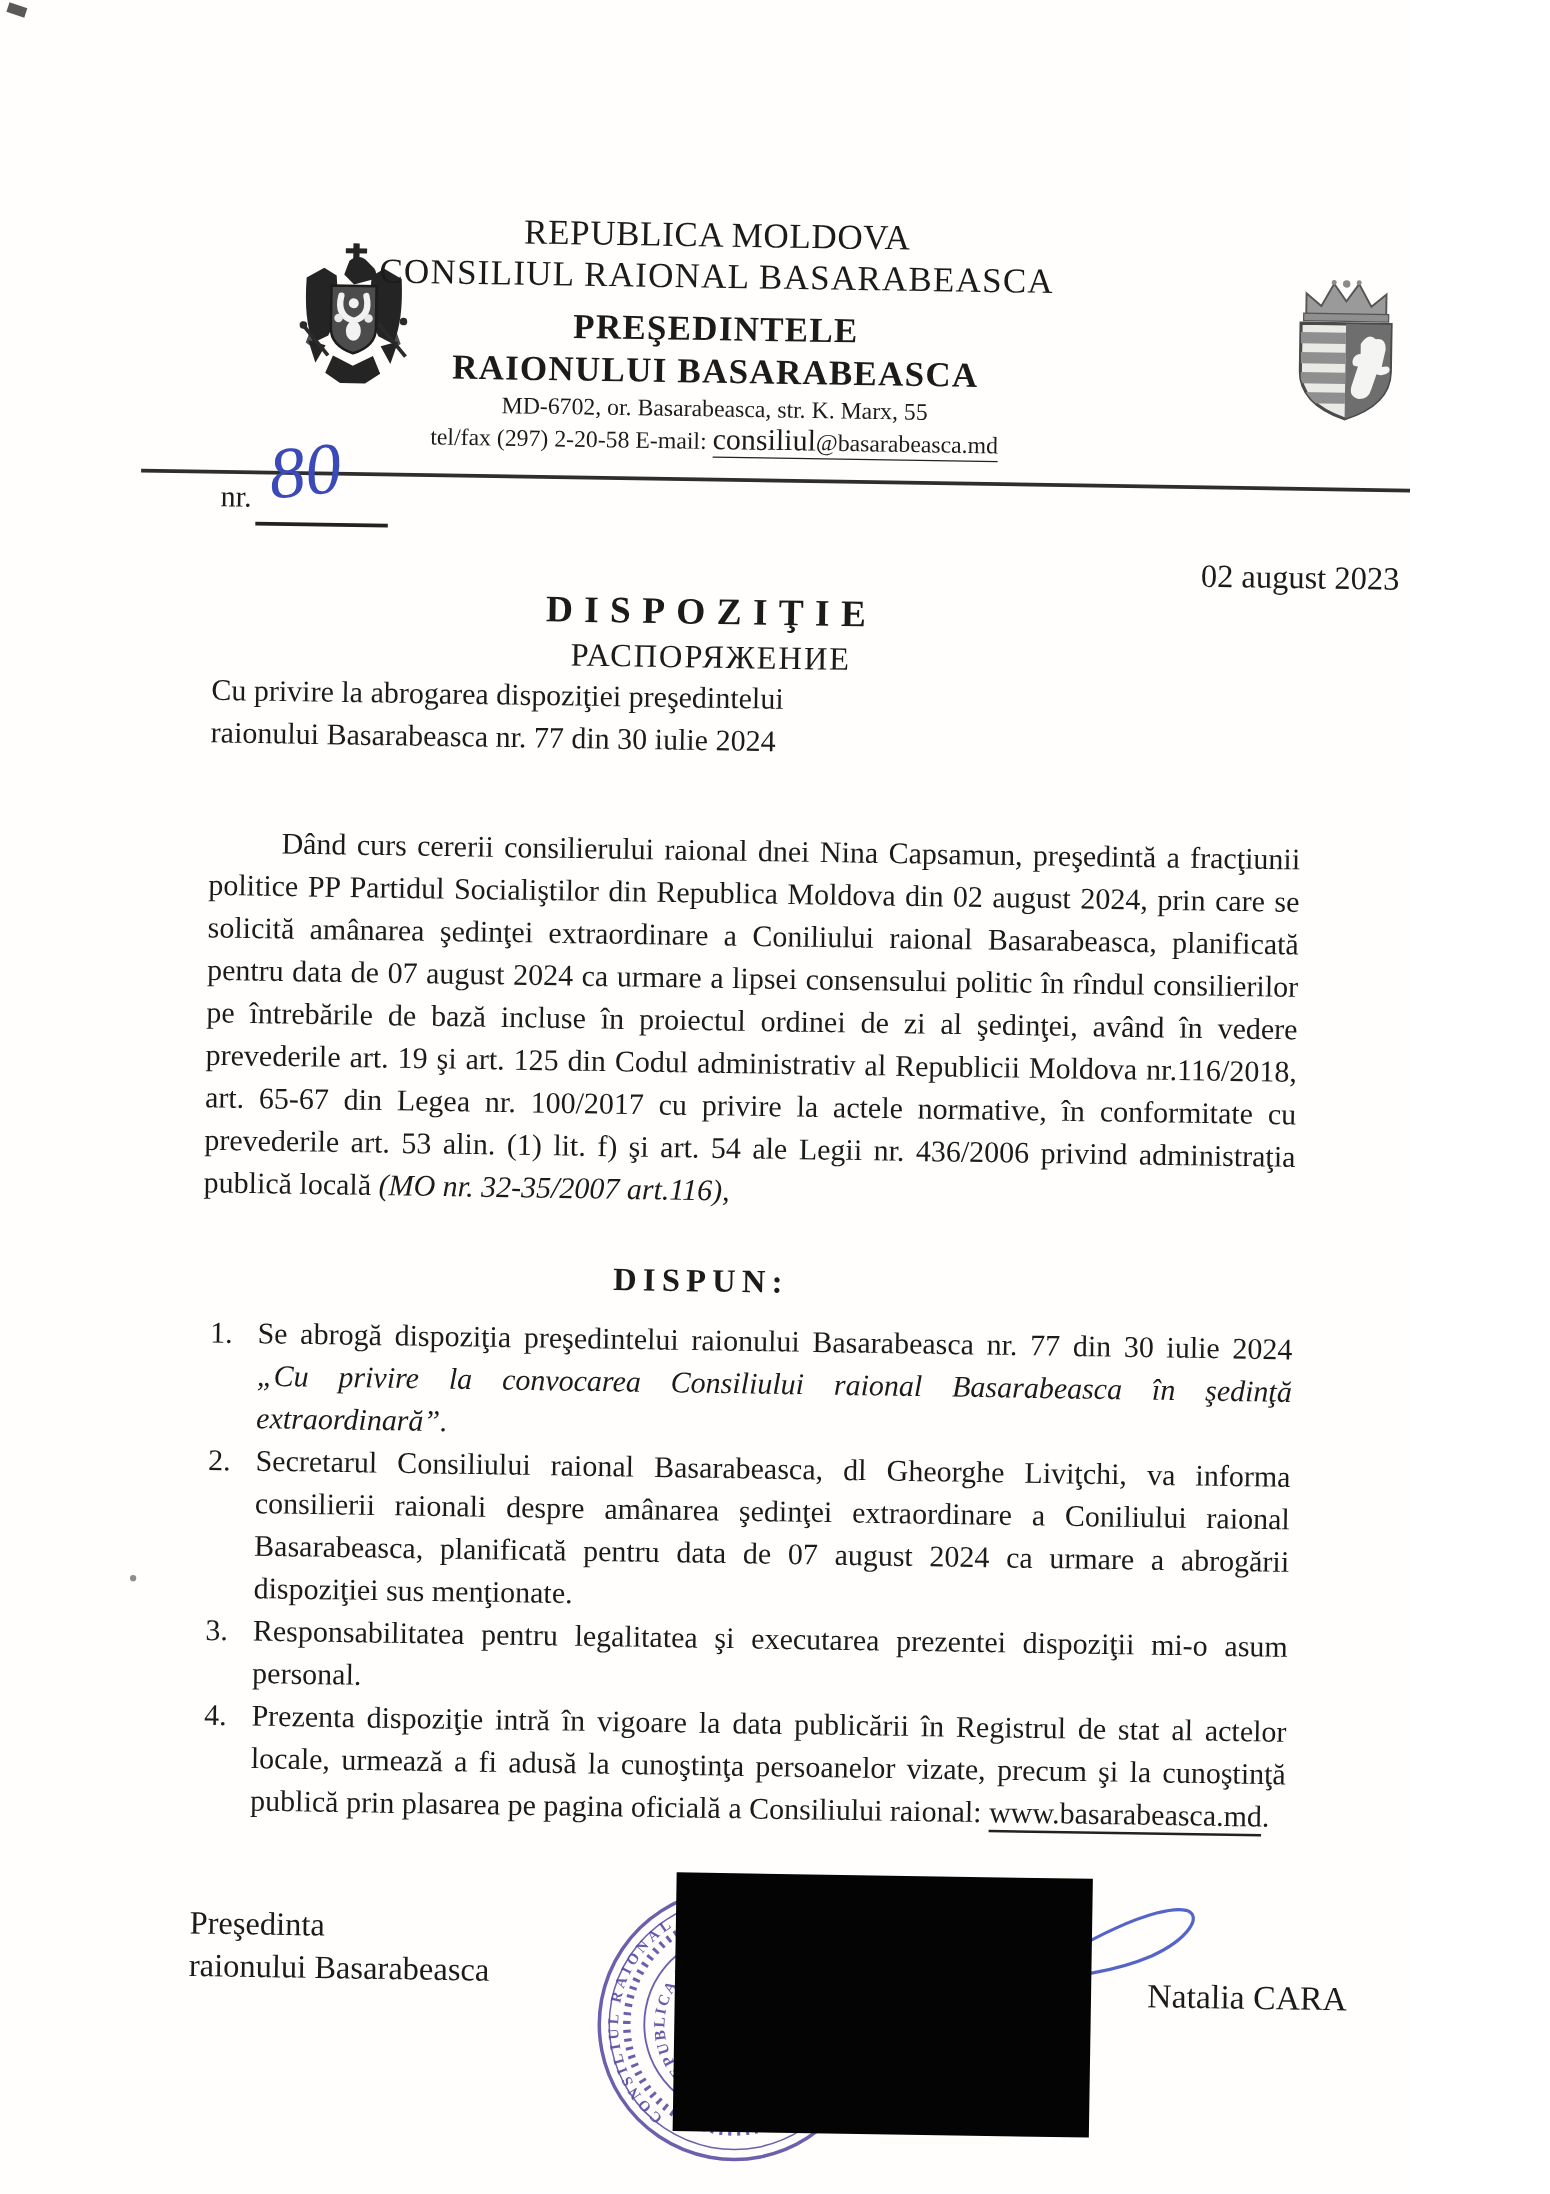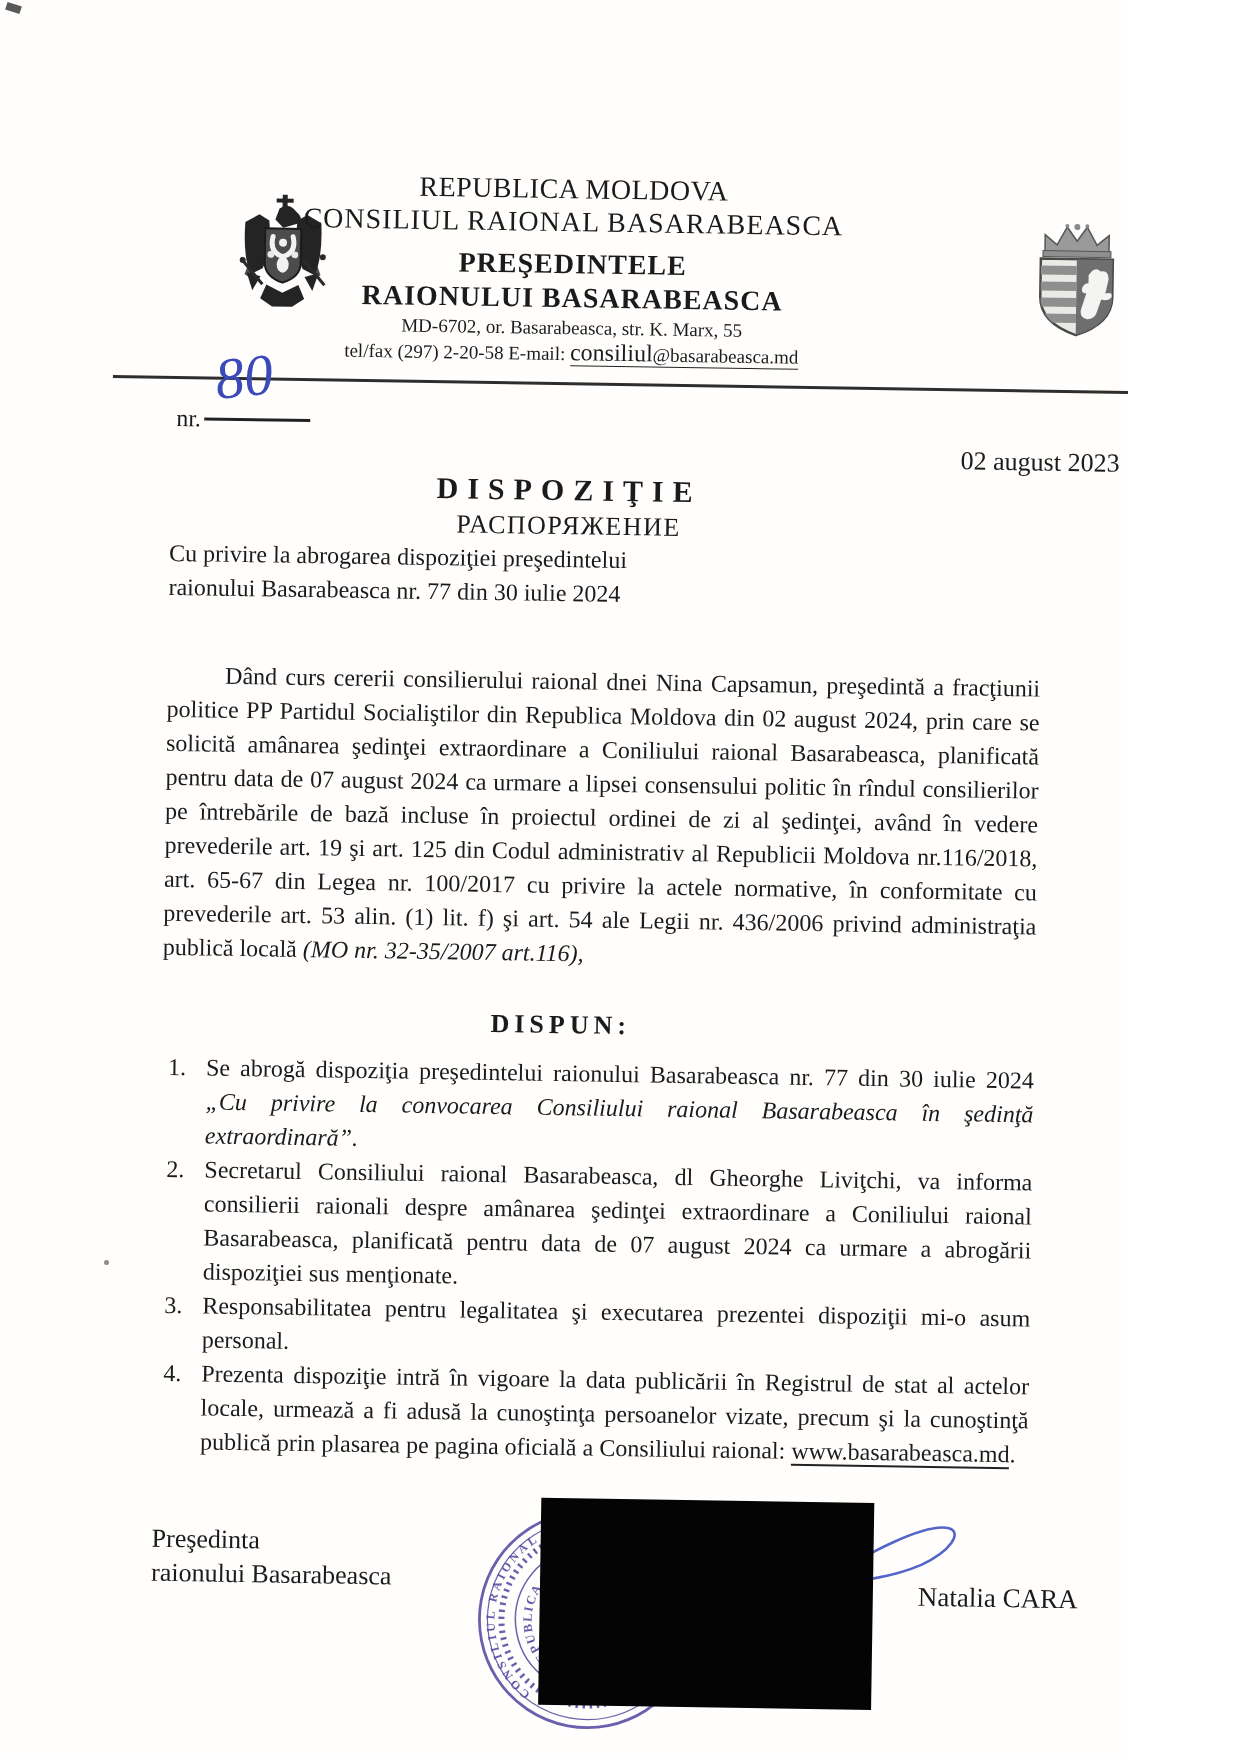--- a/index.html
+++ b/index.html
@@ -13,21 +13,21 @@
   
   .h-country{top:174px;font-size:28px;letter-spacing:.5px;}
   .h-council{top:207px;font-size:28px;letter-spacing:1px;}
   .h-office1{top:249px;font-size:28px;font-weight:bold;letter-spacing:1px;}
   .h-office2{top:283px;font-size:28px;font-weight:bold;letter-spacing:1px;}
   .h-address{top:318px;font-size:19px;}
   .h-contact{top:340px;font-size:19px;}
   .email{border-bottom:1.6px solid #222;padding-bottom:1px;}
   .email-user{font-size:24px;}
   .rule{top:383px;left:106px;width:1048px;height:3px;background:#2e2e2e;}
-  .nr-label{left:170px;top:412px;font-size:24px;}
+  .nr-label{left:170px;top:392px;font-size:24px;}
   .num80{left:198px;top:344px;}
   .nr-underline{left:198px;top:424px;width:106px;height:2.5px;background:#222;}
   .date{left:955px;top:441px;font-size:26px;}
   .title-ro{top:474px;font-size:30px;font-weight:bold;letter-spacing:9px;}
   .title-ru{top:512px;font-size:26px;letter-spacing:1.5px;}
   .subject1{left:165px;top:547px;font-size:24px;}
   .subject2{left:165px;top:581px;font-size:24px;}
   .preamble{left:165px;top:641px;width:873px;font-size:24px;line-height:34px;text-align:justify;text-indent:58px;}
   .it{font-style:italic;}
   .dispun{top:1011px;font-size:26px;font-weight:bold;letter-spacing:5px;}

